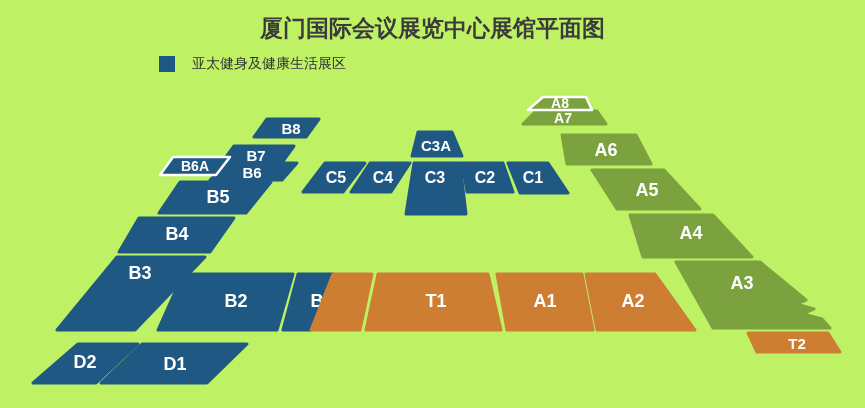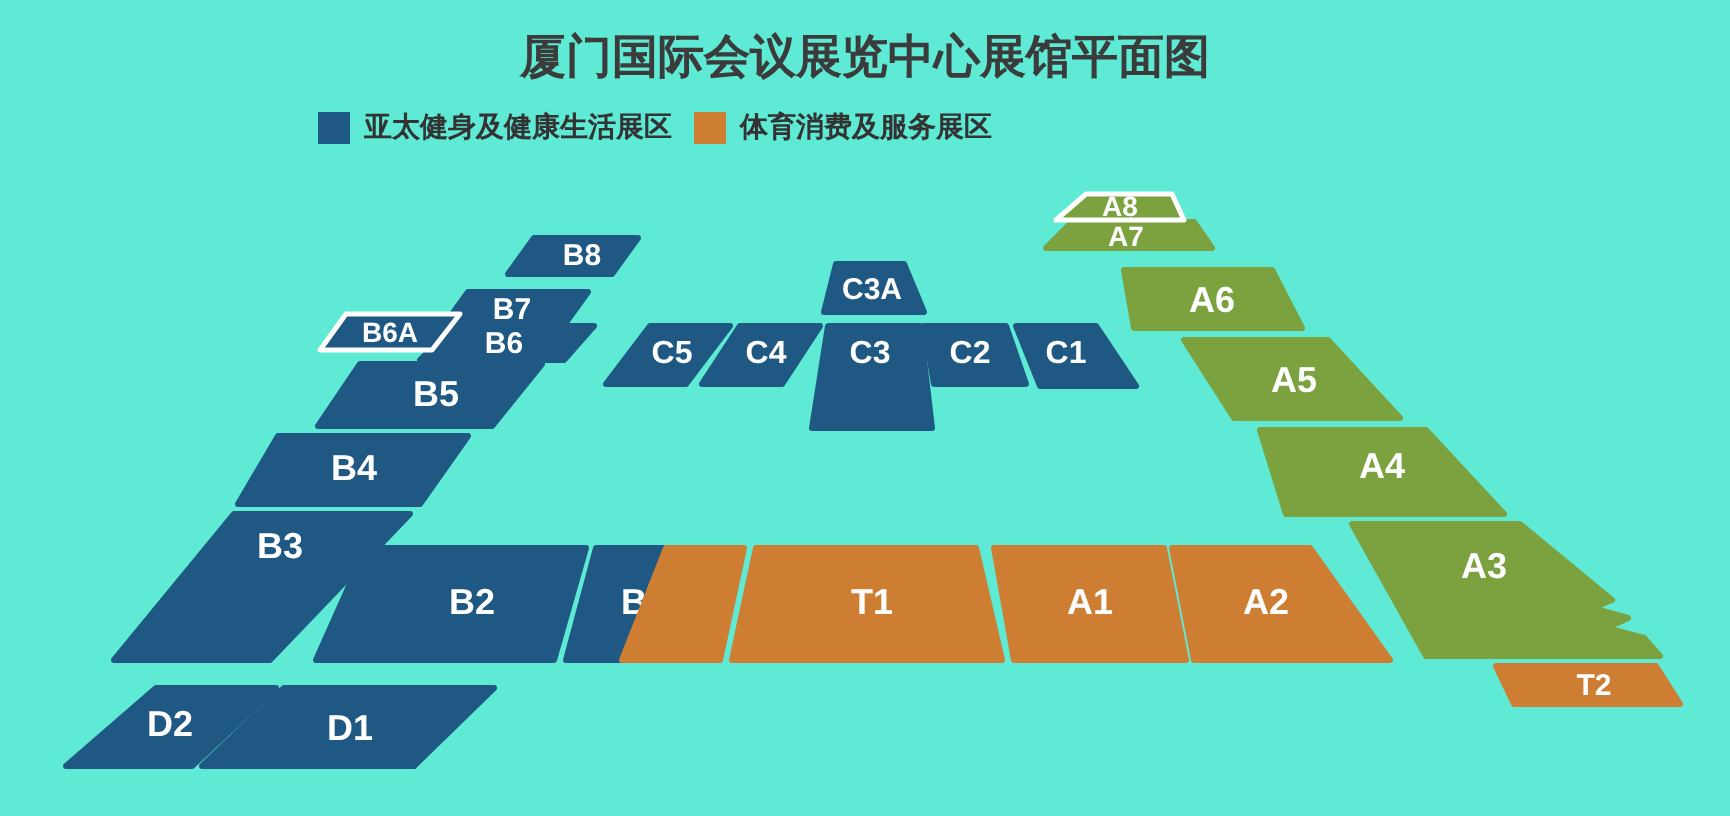--- a/index.html
+++ b/index.html
@@ -1,42 +1,38 @@
 <!DOCTYPE html>
 <html><head>
 <meta charset="utf-8">
 <style>
   html,body{margin:0;padding:0;background:#ffffff;}
   body{width:865px;height:408px;font-family:"Liberation Sans",sans-serif;}
-  .stage{position:relative;width:865px;height:408px;background:#5eead4;overflow:hidden;}
+  .stage{position:relative;width:865px;height:408px;background:#bef264;overflow:hidden;}
   .title{position:absolute;top:13px;left:0;width:865px;text-align:center;
          font-size:23px;font-weight:700;color:#3b3b3b;}
   .legend{position:absolute;top:55px;left:159px;display:flex;align-items:center;gap:11px;}
   .legend-item{display:flex;align-items:center;gap:7px;}
   .swatch{width:16px;height:16px;display:inline-block;flex:0 0 auto;}
-  .legend-label{font-size:14px;font-weight:700;color:#333333;white-space:nowrap;}
+  .legend-label{font-size:14px;font-weight:400;color:#333333;white-space:nowrap;margin-left:10px;}
   svg.plan{position:absolute;left:0;top:0;}
   svg.plan text{font-family:"Liberation Sans",sans-serif;font-weight:700;
                 text-anchor:middle;fill:#ffffff;}
 </style>
 </head>
 <body>
 
 <div class="stage">
 
   <div class="title" style="color: rgb(59, 59, 59);">厦门国际会议展览中心展馆平面图</div>
 
   <div class="legend">
     <div class="legend-item">
       <span class="swatch" style="background: rgb(31, 89, 131);"></span>
       <span class="legend-label" style="color: rgb(51, 51, 51);">亚太健身及健康生活展区</span>
-    </div>
-    <div class="legend-item">
-      <span class="swatch" style="background: rgb(206, 126, 51);"></span>
-      <span class="legend-label" style="color: rgb(51, 51, 51);">体育消费及服务展区</span>
     </div>
   </div>
 
   <svg id="plan" class="plan" width="865" height="408" viewBox="0 0 865 408">
       <g>
         <polygon points="267,119 319,119 306,137 254,137" fill="#1F5983" stroke="#1F5983" stroke-width="3" stroke-linejoin="round"></polygon>
         <text x="291" y="128" font-size="15" dominant-baseline="central" fill="#FFFFFF">B8</text>
       </g>
       <g>
         <polygon points="234,146 294,146 281,164 221,164" fill="#1F5983" stroke="#1F5983" stroke-width="3" stroke-linejoin="round"></polygon>

